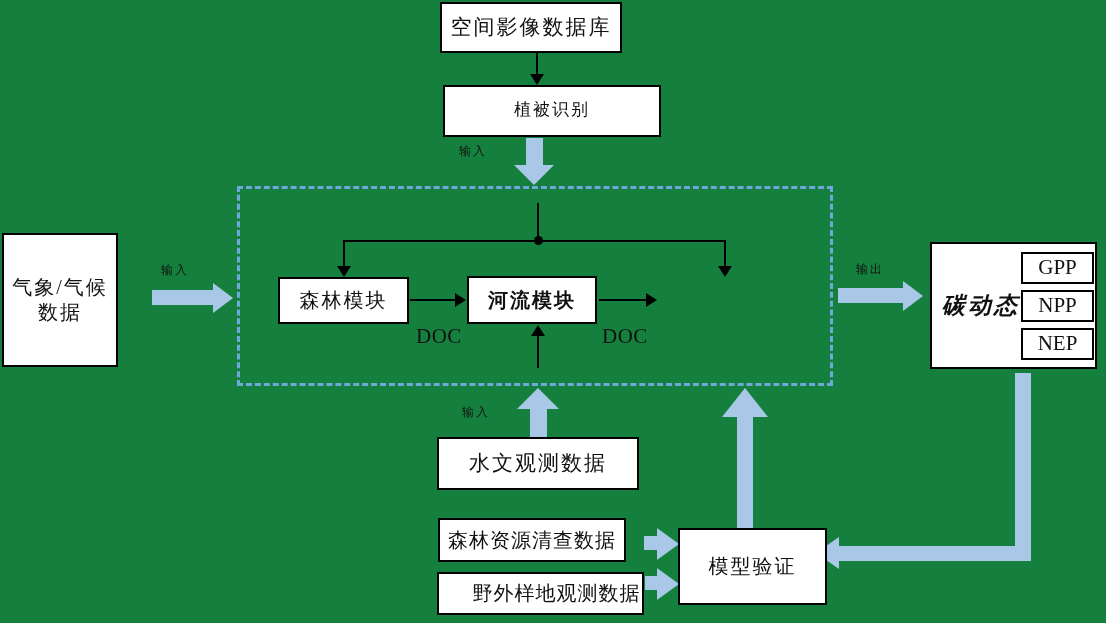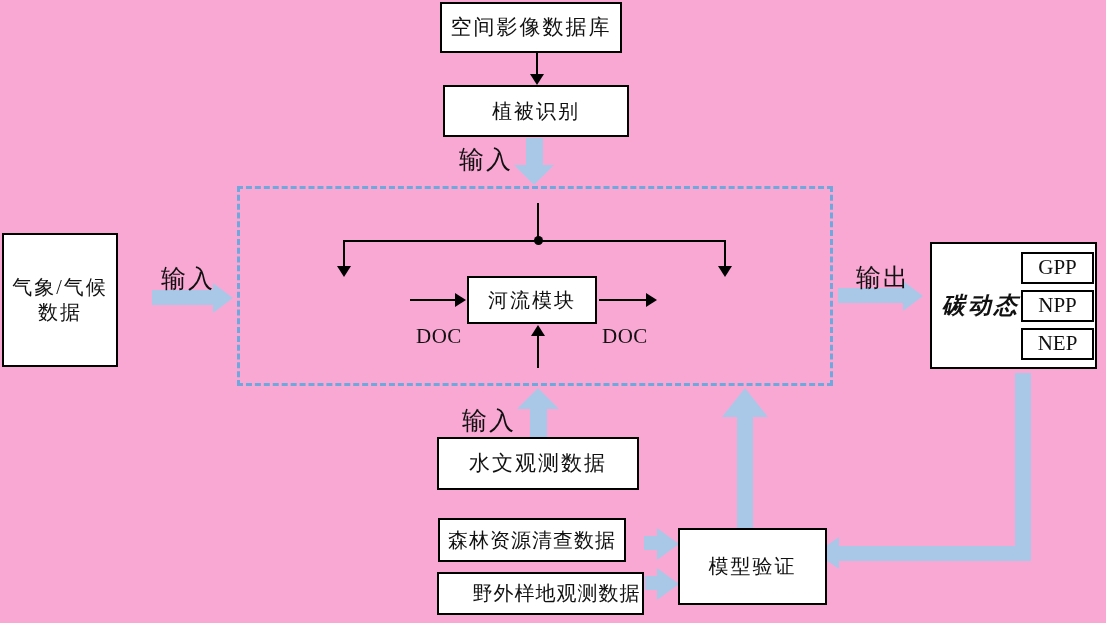--- a/index.html
+++ b/index.html
@@ -1,25 +1,25 @@
 <!DOCTYPE html>
 <html><head>
 <meta charset="utf-8">
 <style>
   html,body{margin:0;padding:0;background:#ffffff;}
   #canvas{
-    position:relative;width:1106px;height:623px;background:#f9a8d4;overflow:hidden;
+    position:relative;width:1106px;height:623px;background:#15803d;overflow:hidden;
     font-family:"Liberation Serif","DejaVu Serif",serif;color:#111111;
   }
   .box{
     position:absolute;box-sizing:border-box;border:2px solid #000;background:#fff;
     display:flex;align-items:center;justify-content:center;text-align:center;
     font-size:20px;letter-spacing:2px;line-height:1.25;z-index:3;
   }
-  .lbl{position:absolute;font-size:25px;letter-spacing:2px;z-index:4;}
+  .lbl{position:absolute;font-size:12px;letter-spacing:2px;z-index:4;}
   .doc{position:absolute;font-size:21px;letter-spacing:0.5px;z-index:4;}
   
   .ln{position:absolute;background:#000;z-index:2;}
   .dot{position:absolute;width:9px;height:9px;border-radius:50%;background:#000;z-index:2;}
   .hd{position:absolute;width:0;height:0;z-index:2;}
   .hd.down{border-left:7px solid transparent;border-right:7px solid transparent;border-top:11px solid #000;}
   .hd.up{border-left:7px solid transparent;border-right:7px solid transparent;border-bottom:11px solid #000;}
   .hd.right{border-top:7px solid transparent;border-bottom:7px solid transparent;border-left:11px solid #000;}
   
   .bar{position:absolute;background:#A9C8E8;z-index:1;}
@@ -92,33 +92,36 @@
   <div class="ln" style="left:599px;top:299px;width:49px;height:2px;"></div>
   <div class="hd right" style="left:646px;top:293px;"></div>
 
   <div class="ln" style="left:537px;top:334px;width:2px;height:34px;"></div>
   <div class="hd up" style="left:531px;top:325px;"></div>
 
   <div class="box" style="left:440px;top:2px;width:182px;height:51px;font-size:21px;">
     <span>空间影像数据库</span>
   </div>
 
-  <div class="box" style="left:443px;top:85px;width:186px;height:52px;font-size:20px;">
+  <div class="box" style="left:443px;top:85px;width:218px;height:52px;font-size:17px;font-family:Liberation Mono, monospace;">
     <span>植被识别</span>
   </div>
 
   <div class="box" style="left:2px;top:233px;width:116px;height:134px;">
     <span>
       <span class="two-line">气象/气候</span>
       <span class="two-line">数据</span>
     </span>
   </div>
 
+  <div class="box" style="left:278px;top:277px;width:131px;height:47px;">
+    <span>森林模块</span>
+  </div>
 
-  <div class="box" style="left:467px;top:276px;width:130px;height:48px;">
+  <div class="box" style="left:467px;top:276px;width:130px;height:48px;font-weight:bold;">
     <span>河流模块</span>
   </div>
 
 
   <div class="box" style="left:930px;top:242px;width:167px;height:127px;justify-content:flex-start;">
     <span class="carbon-label">碳动态</span>
     <div class="mini" style="left:89px;top:8px;width:73px;height:32px;">
       <span>GPP</span>
     </div>
     <div class="mini" style="left:89px;top:46px;width:73px;height:32px;">

